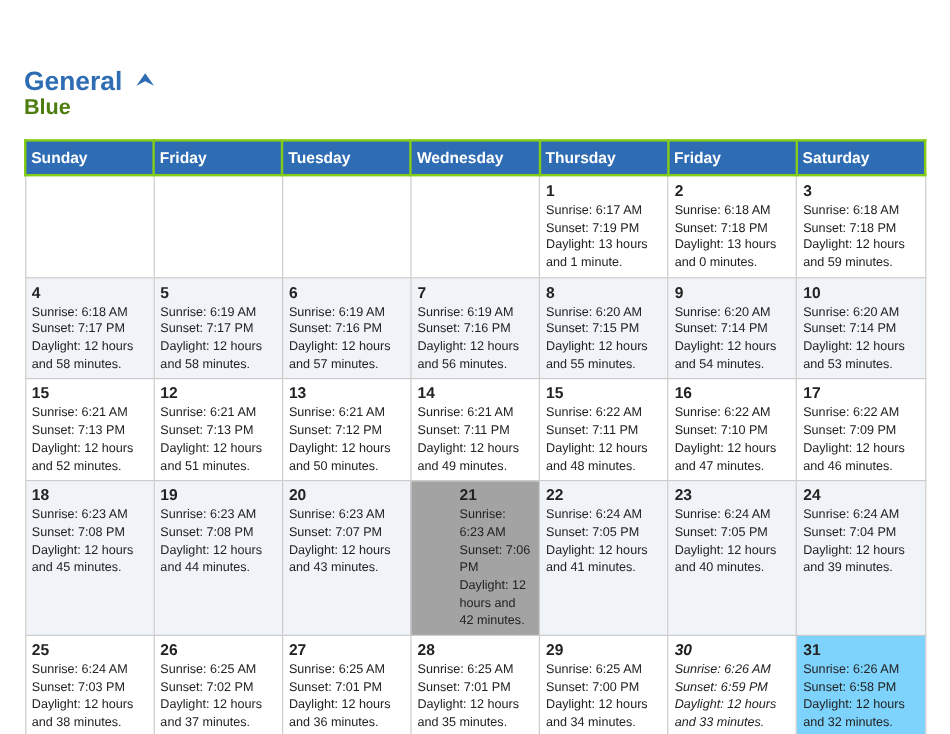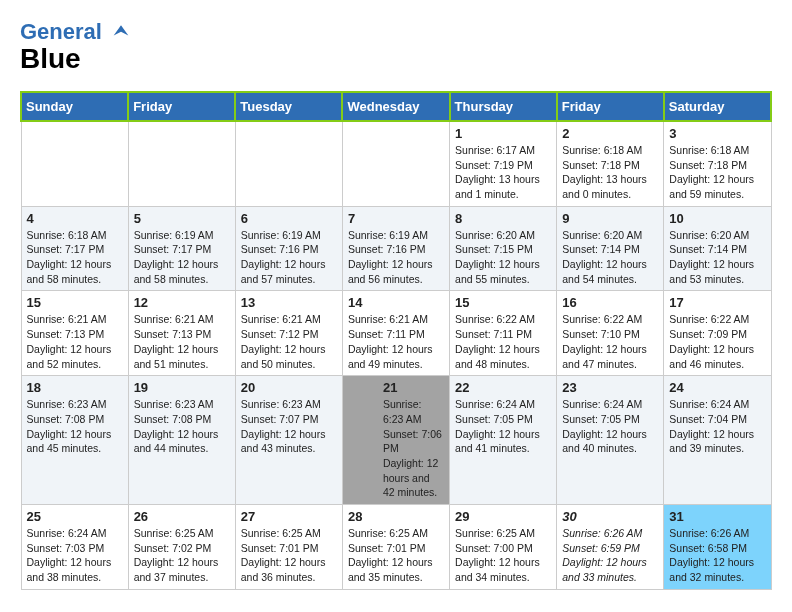--- a/index.html
+++ b/index.html
@@ -12,20 +12,21 @@
     }
     .header {
       display: flex;
       justify-content: space-between;
       align-items: flex-start;
       margin-bottom: 16px;
     }
     .logo {
       display: flex;
       align-items: center;
+      margin-top: 36px;
     }
     .logo-icon {
       width: 24px;
       height: 24px;
       margin-left: 2px;
       margin-top: -4px;
     }
     .title-block {
       text-align: right;
     }
@@ -87,21 +88,21 @@
 
 <div class="header">
   <div class="logo">
     <div>
       <div style="font-size:22px;font-weight:bold;color:#1a1a2e;line-height:1.1;">
         <span style="color:#2e6db4;">General</span>
         <svg class="logo-icon" viewBox="0 0 30 24" style="display:inline-block;vertical-align:middle;width:22px;height:18px;margin-left:2px;">
           <polygon points="5,18 15,4 25,18 15,13" fill="#2e6db4"></polygon>
         </svg>
       </div>
-      <div style="font-size:28px;font-weight:bold;color:#000000;line-height:1.1;">Blue</div>
+      <div style="font-size:18px;font-weight:bold;color:#4d7c0f;line-height:1.1;">Blue</div>
     </div>
   </div>
   <div class="title-block">
     <div class="month-year"></div>
     <div class="location"></div>
   </div>
 </div>
 
 <table>
   <thead>

